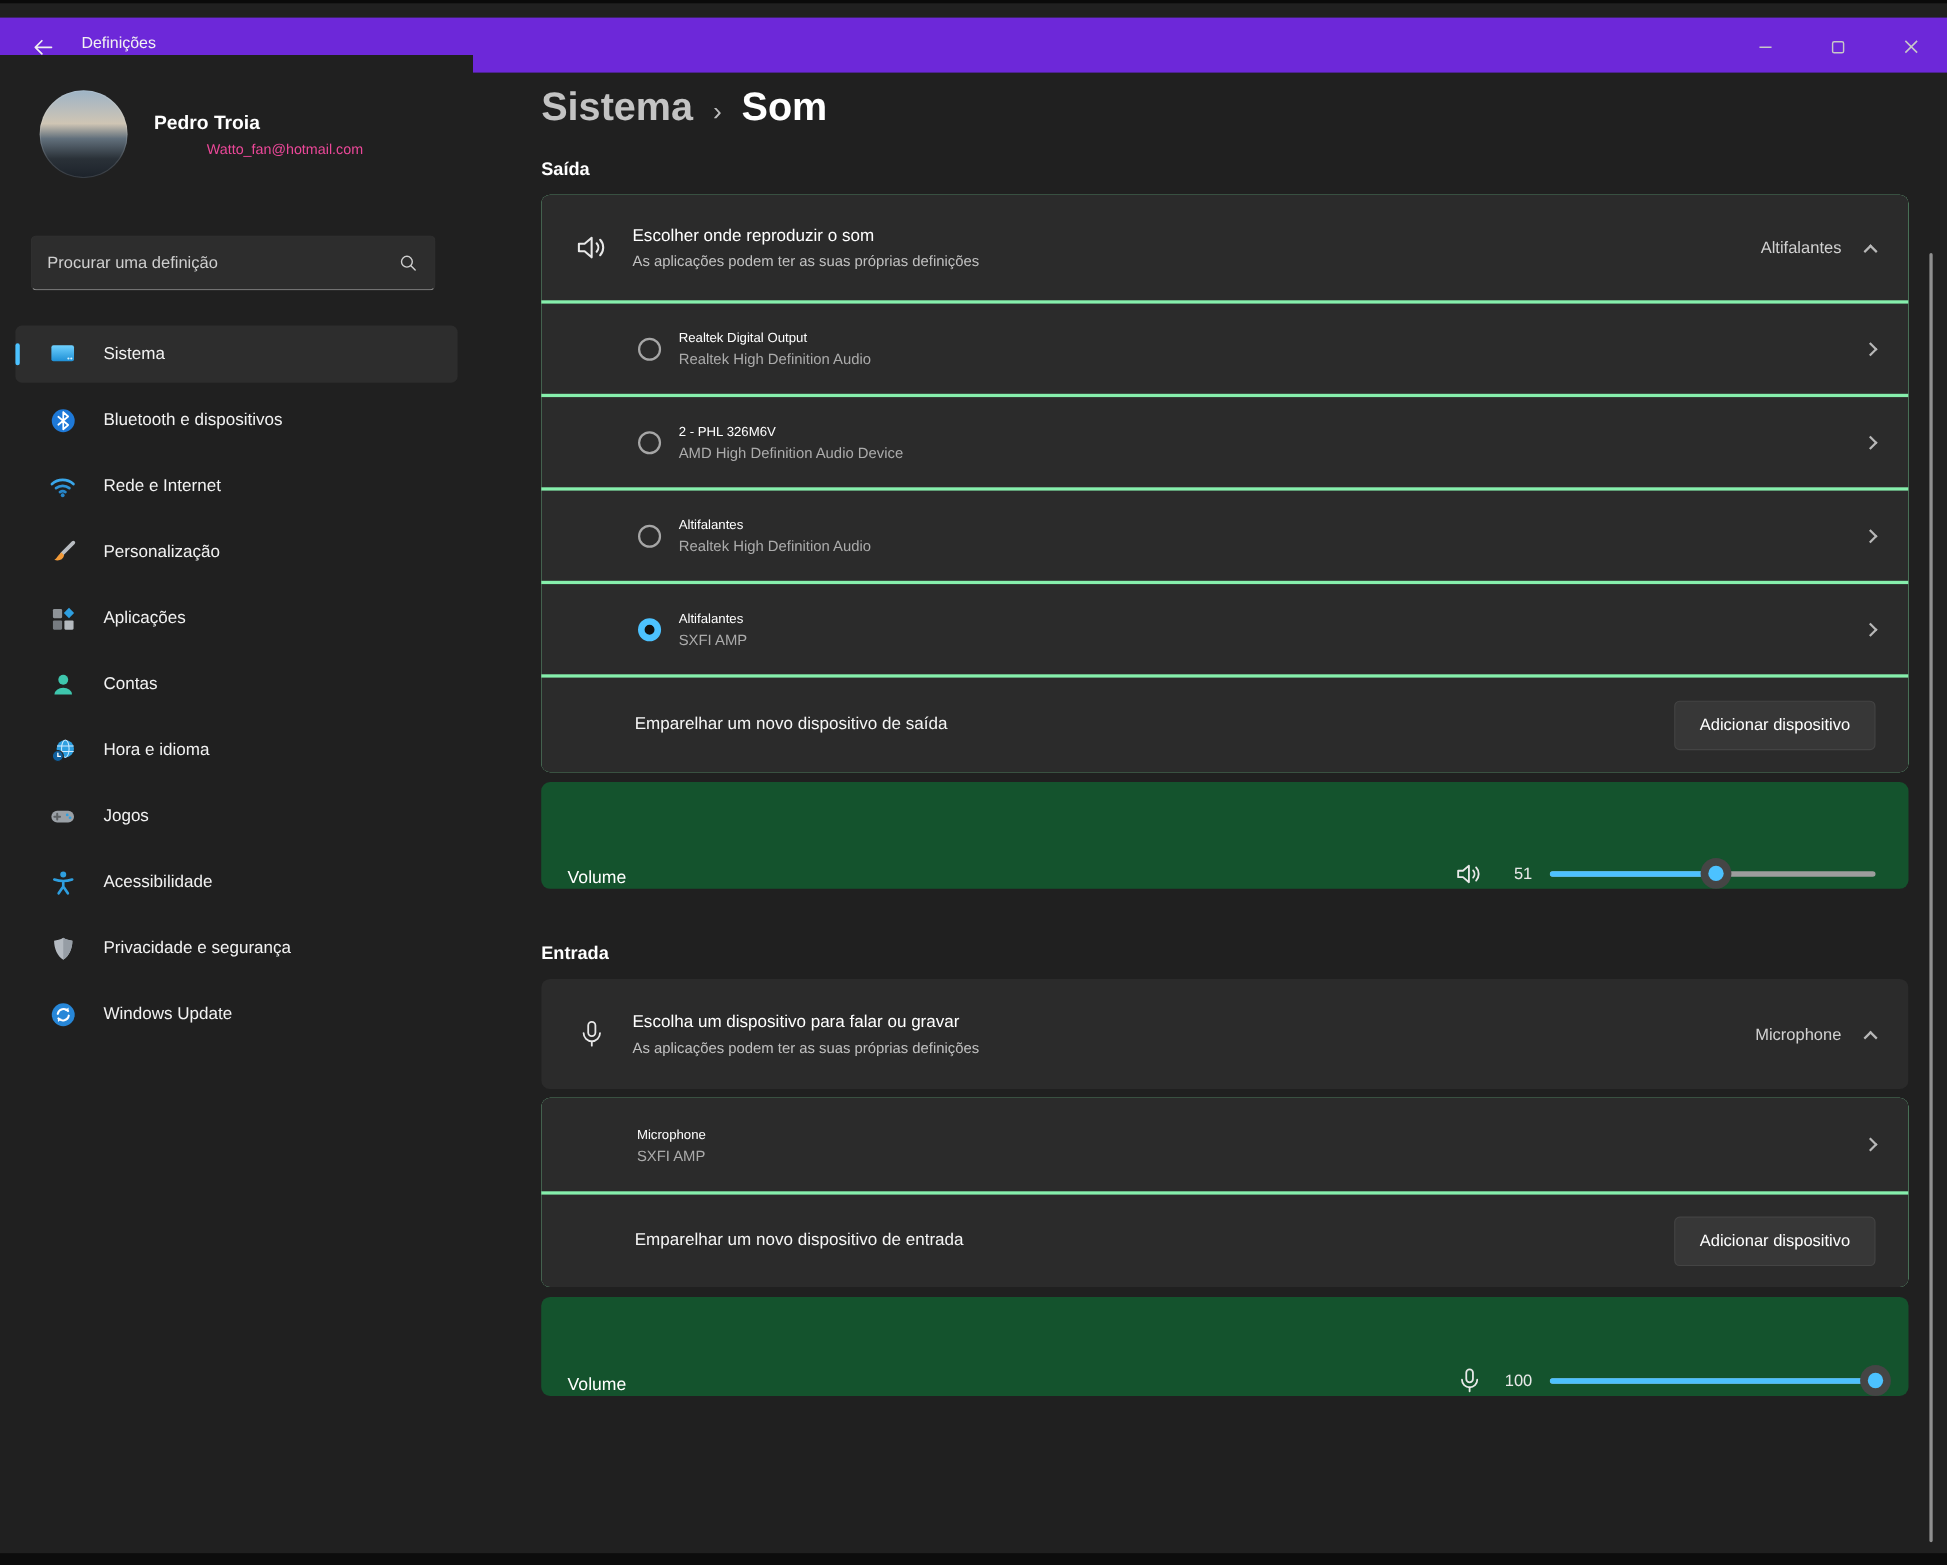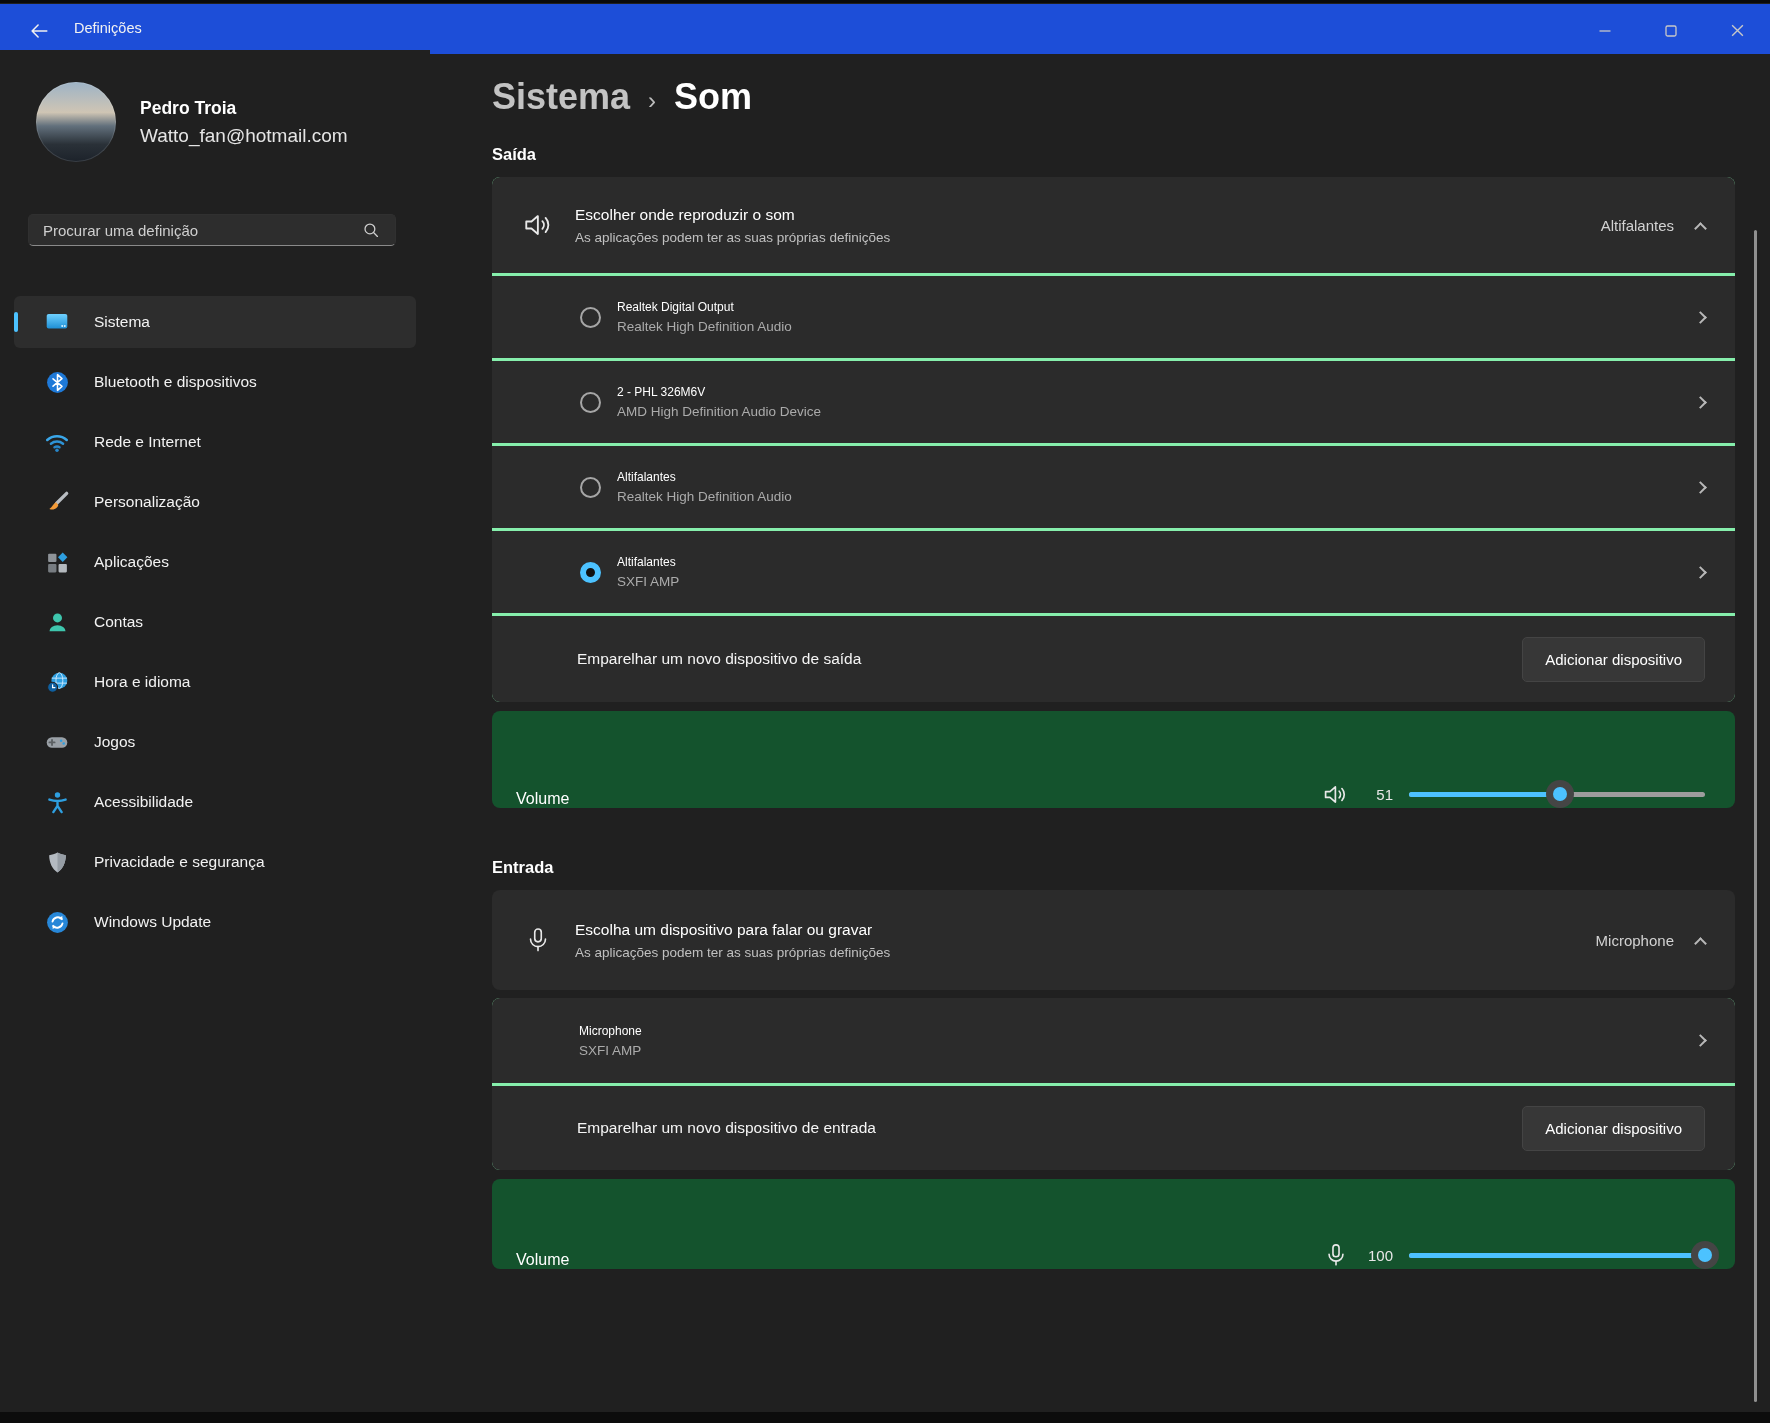--- a/index.html
+++ b/index.html
@@ -4,35 +4,35 @@
 <style>
   * { margin:0; padding:0; box-sizing:border-box; }
   html,body { width:1770px; height:1423px; overflow:hidden; }
   body {
     background:#202020;
     font-family:"Liberation Sans","DejaVu Sans",sans-serif;
     color:#ffffff;
     position:relative;
   }
   
-  .titlebar { position:absolute; top:4px; left:0; right:0; height:50px; background:#1d4ed8; }
+  .titlebar { position:absolute; top:16px; left:0; right:0; height:50px; background:#6d28d9; }
   .topedge { position:absolute; top:0; left:0; right:0; height:3px; background:#0a0a0a; }
   .back-btn { position:absolute; left:22px; top:14px; width:34px; height:26px; display:flex; align-items:center; justify-content:center; cursor:pointer; }
   .tb-title { position:absolute; left:74px; top:16px; font-size:14.5px; color:#f2f2f2; }
   .win-controls { position:absolute; right:0; top:3px; height:47px; display:flex; }
   .win-btn { width:66px; height:47px; display:flex; align-items:center; justify-content:center; }
   
   .sidebar { position:absolute; top:50px; left:0; width:430px; bottom:0; background:#202020; }
   .profile { position:absolute; left:36px; top:32px; display:flex; align-items:center; gap:24px; width:370px; }
   .avatar { width:80px; height:80px; border-radius:50%;
     background:linear-gradient(180deg,#9db3c6 0%,#cfc5b4 38%,#62707c 55%,#2a3138 78%,#1c222a 100%);
     box-shadow:inset 0 0 0 1px rgba(255,255,255,0.12); flex:none; }
   .p-name { font-size:17.5px; font-weight:bold; color:#ffffff; margin-bottom:6px; }
-  .p-email { font-size:19px; color:#e5e5e5; }
-  .searchbox { position:absolute; left:28px; top:164px; width:368px; height:32px;
+  .p-email { font-size:13px; color:#ec4899;margin-left:48px; }
+  .searchbox { position:absolute; left:28px; top:164px; width:368px; height:50px;
     background:#2d2d2d; border:1px solid #303030; border-bottom:1px solid #8a8a8a;
     border-radius:5px; display:flex; align-items:center; padding:0 14px; }
   .search-ph { flex:1; font-size:15px; color:#cfcfcf; }
   .nav { position:absolute; left:14px; top:246px; width:402px; }
   .nav-item { position:relative; height:52px; margin-bottom:8px; border-radius:6px;
     display:flex; align-items:center; padding-left:30px; gap:24px; cursor:pointer; }
   .nav-item.selected { background:#2d2d2d; }
   .nav-item.selected::before { content:""; position:absolute; left:0; top:16px; width:3.5px; height:20px; border-radius:2px; background:#4cc2ff; }
   .nav-label { font-size:15.5px; color:#f2f2f2; }
   .nav-ico { width:26px; height:26px; flex:none; display:flex; align-items:center; justify-content:center; }

